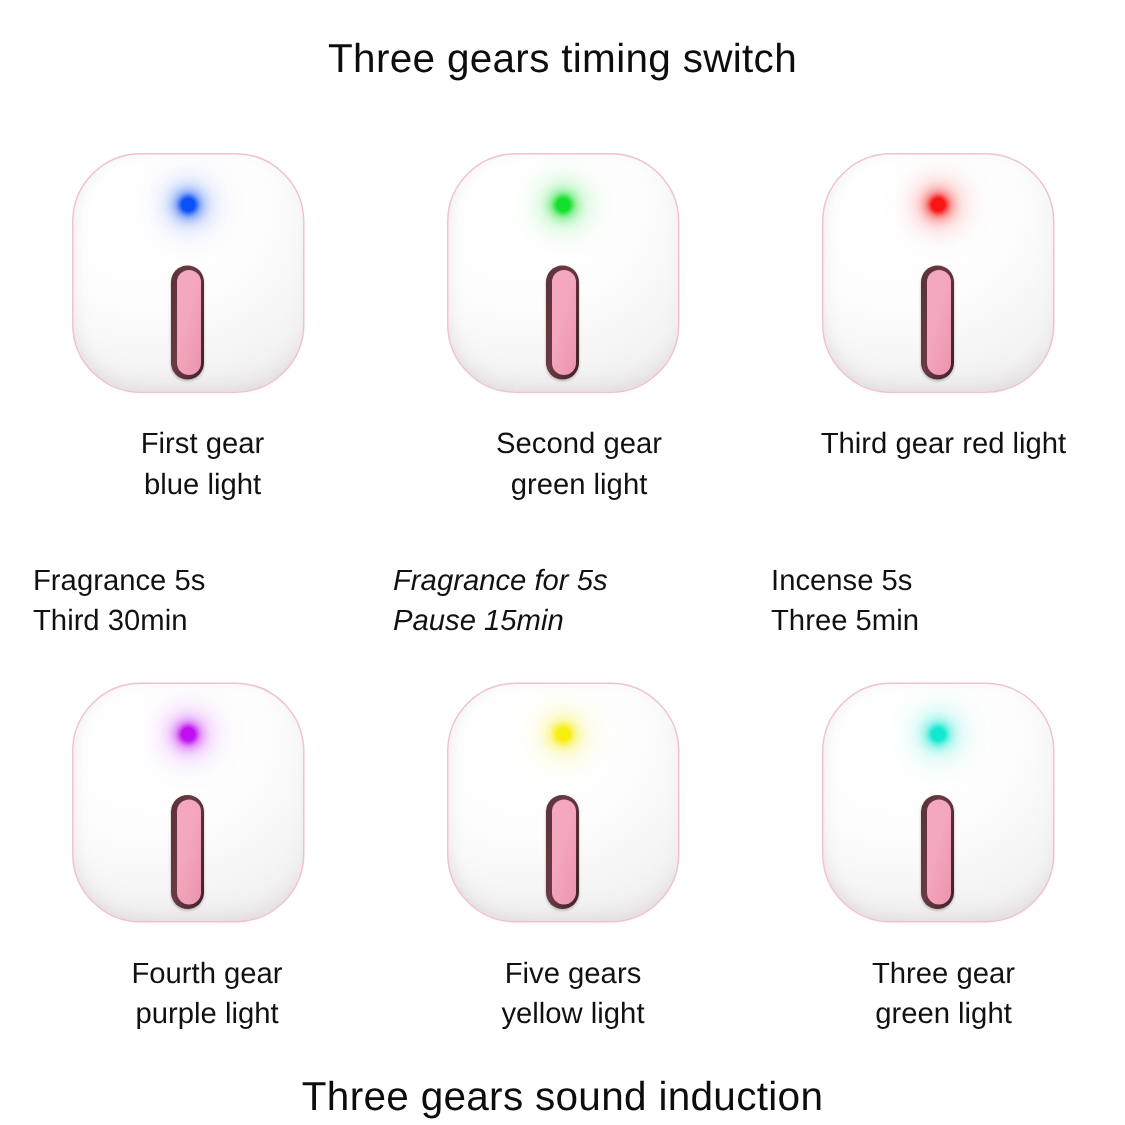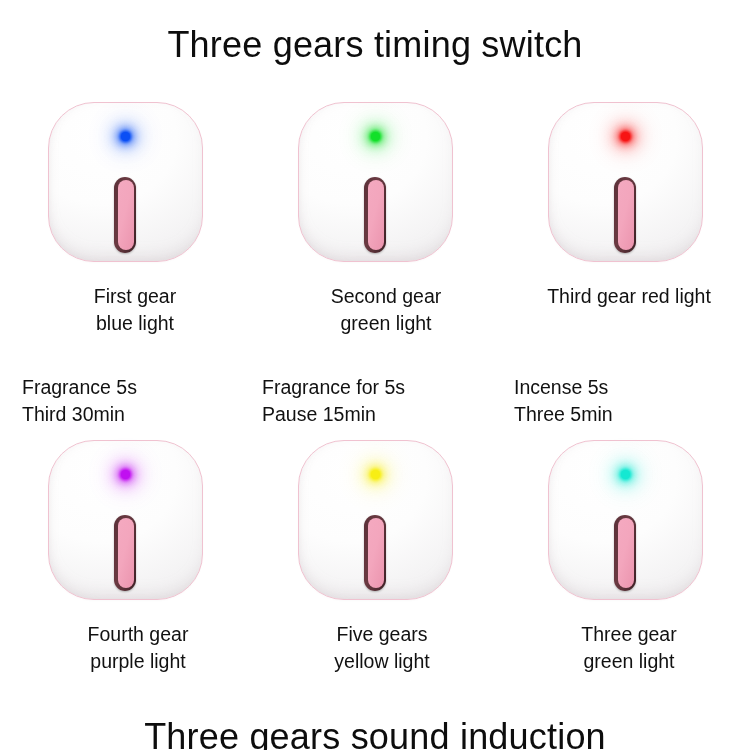--- a/index.html
+++ b/index.html
@@ -22,38 +22,38 @@
     height: 750px;
     box-sizing: border-box;
   }
 
   
   .heading {
     position: absolute;
     left: 0;
     width: 750px;
     text-align: center;
-    font-size: 36px;
+    font-size: 27px;
     font-weight: 400;
     letter-spacing: 0.2px;
     color: #0d0d0d;
     white-space: nowrap;
   }
   .heading-top { top: 24px; }
   .heading-bottom { top: 716px; }
 
   
   .row {
     position: absolute;
     left: 0;
     width: 750px;
     display: flex;
   }
   .row-top { top: 102px; }
-  .row-bottom { top: 440px; }
+  .row-bottom { top: 455px; }
 
   .cell {
     width: 250px;
     display: flex;
     flex-direction: column;
     align-items: center;
   }
 
   
   .device {
@@ -149,21 +149,21 @@
     line-height: 27px;
     white-space: pre-line;
     color: #111111;
   }
 
   
   .cell-0 .caption-gear { padding-left: 20px; }
   .cell-1 .caption-gear { padding-left: 6px; width: 200px; margin-left: 16px; }
   .cell-2 .caption-gear { padding-left: 8px; width: 215px; }
   .timing-cell.tc-0 { padding-left: 22px; }
-  .timing-cell.tc-1 { padding-left: 12px; }
+  .timing-cell.tc-1 { padding-left: 12px; font-style: italic; }
   .timing-cell.tc-2 { padding-left: 14px; }
   .cell-3 .caption-gear { padding-left: 26px; }
   .cell-4 .caption-gear { padding-left: 14px; width: 200px; }
   .cell-5 .caption-gear { padding-left: 8px; width: 205px; }
 </style>
 </head>
 <body>
 
 <div class="page">
 

